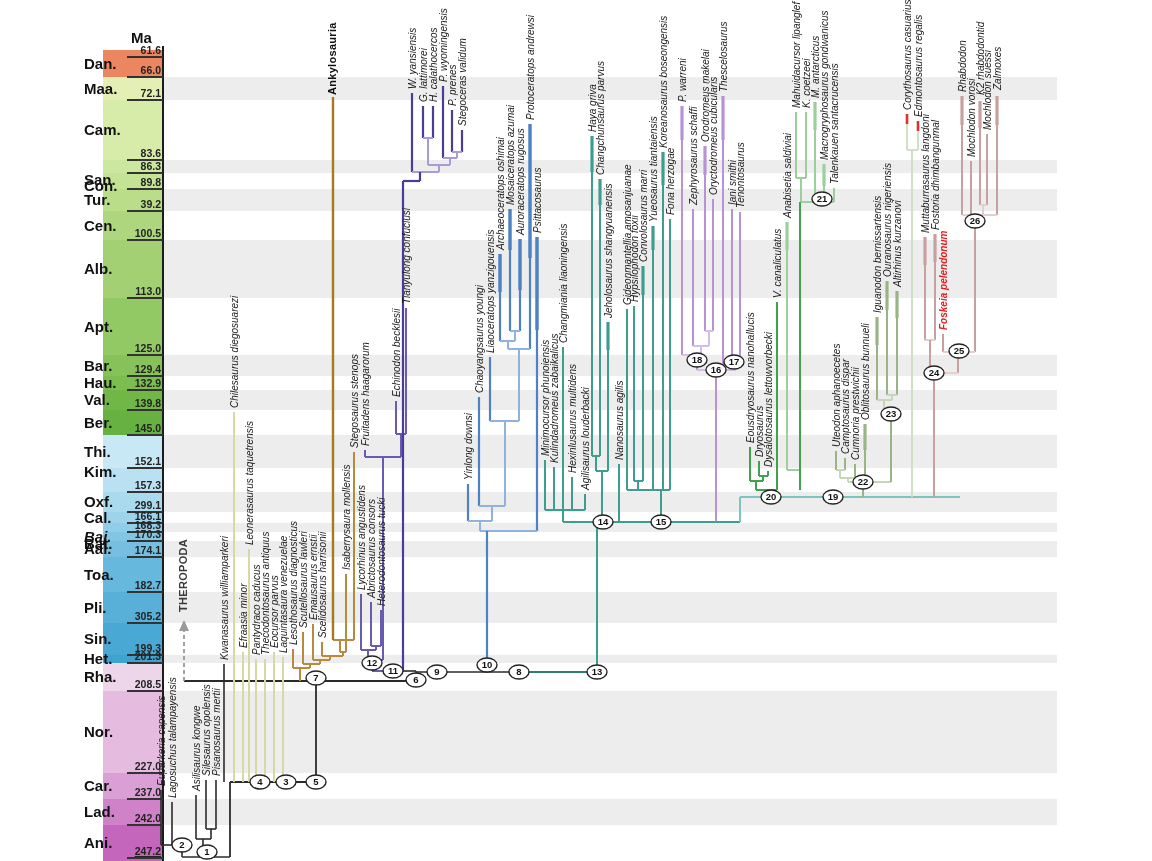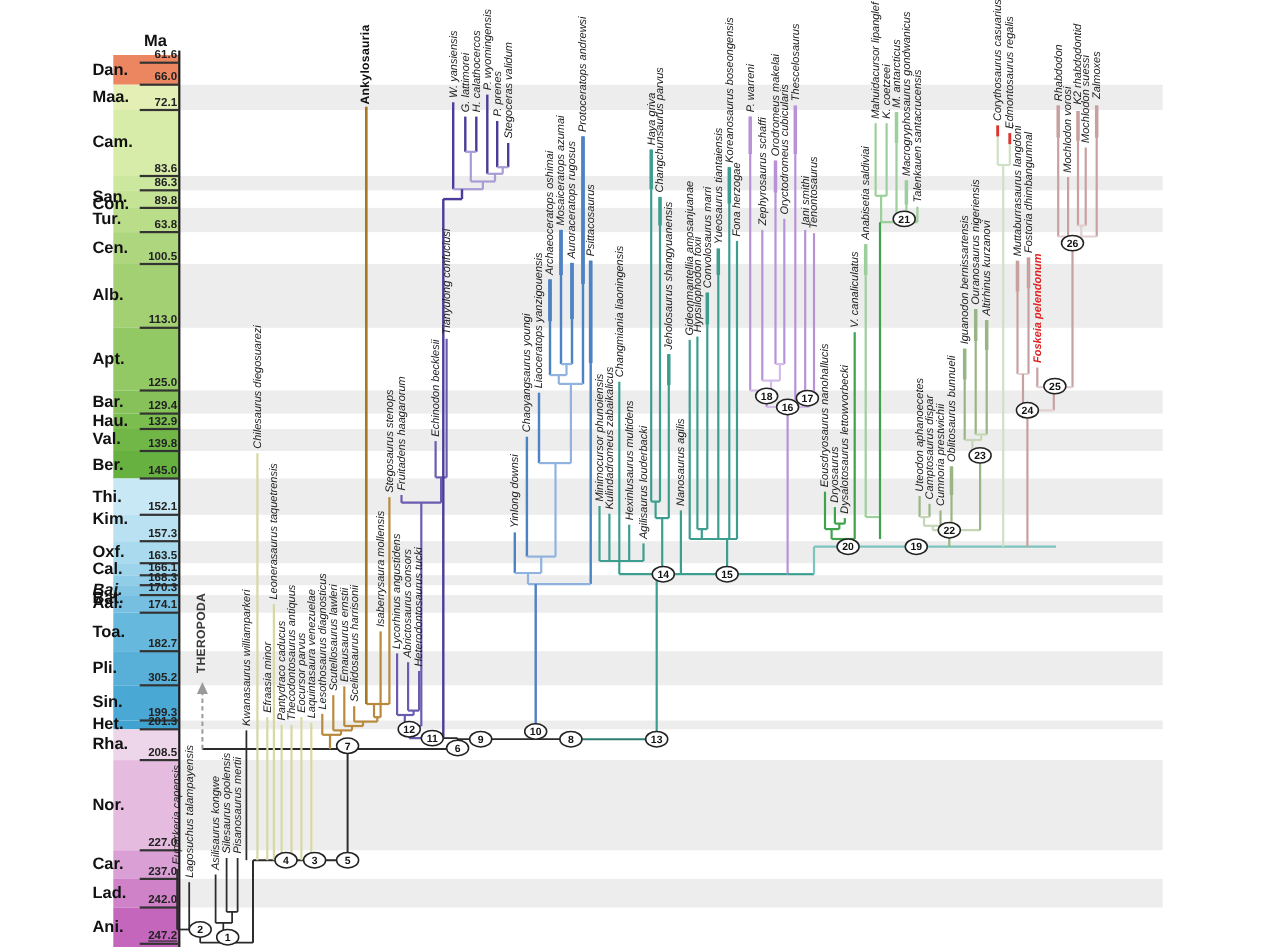--- a/index.html
+++ b/index.html
@@ -79,41 +79,41 @@
       <div class="tickLbl" style="left: 119px; top: 65px;">66.0</div>
       <div class="tickLine" style="left: 127px; top: 99px; width: 36px;"></div>
       <div class="tickLbl" style="left: 119px; top: 88px; text-align: right;">72.1</div>
       <div class="tickLine" style="left: 127px; top: 159px; width: 36px;"></div>
       <div class="tickLbl" style="left: 119px; top: 148px;">83.6</div>
       <div class="tickLine" style="left: 127px; top: 172px; width: 36px;"></div>
       <div class="tickLbl" style="left: 119px; top: 161px;">86.3</div>
       <div class="tickLine" style="left: 127px; top: 188px; width: 36px;"></div>
       <div class="tickLbl" style="left: 119px; top: 177px;">89.8</div>
       <div class="tickLine" style="left: 127px; top: 210px; width: 36px;"></div>
-      <div class="tickLbl" style="left: 119px; top: 199px;">63.8</div>
+      <div class="tickLbl" style="left: 119px; top: 199px;">39.2</div>
       <div class="tickLine" style="left: 127px; top: 239px; width: 36px;"></div>
       <div class="tickLbl" style="left: 119px; top: 228px;">100.5</div>
       <div class="tickLine" style="left: 127px; top: 297px; width: 36px;"></div>
       <div class="tickLbl" style="left: 119px; top: 286px;">113.0</div>
       <div class="tickLine" style="left: 127px; top: 354px; width: 36px;"></div>
       <div class="tickLbl" style="left: 119px; top: 343px;">125.0</div>
       <div class="tickLine" style="left: 127px; top: 375px; width: 36px;"></div>
       <div class="tickLbl" style="left: 119px; top: 364px;">129.4</div>
       <div class="tickLine" style="left: 127px; top: 389px; width: 36px;"></div>
       <div class="tickLbl" style="left: 119px; top: 378px;">132.9</div>
       <div class="tickLine" style="left: 127px; top: 409px; width: 36px;"></div>
       <div class="tickLbl" style="left: 119px; top: 398px;">139.8</div>
       <div class="tickLine" style="left: 127px; top: 434px; width: 36px;"></div>
       <div class="tickLbl" style="left: 119px; top: 423px;">145.0</div>
       <div class="tickLine" style="left: 127px; top: 467px; width: 36px;"></div>
       <div class="tickLbl" style="left: 119px; top: 456px;">152.1</div>
       <div class="tickLine" style="left: 127px; top: 491px; width: 36px;"></div>
       <div class="tickLbl" style="left: 119px; top: 480px;">157.3</div>
       <div class="tickLine" style="left: 127px; top: 511px; width: 36px;"></div>
-      <div class="tickLbl" style="left: 119px; top: 500px;">163.5</div>
+      <div class="tickLbl" style="left: 119px; top: 500px;">299.1</div>
       <div class="tickLine" style="left: 127px; top: 522px; width: 36px;"></div>
       <div class="tickLbl" style="left: 119px; top: 511px;">166.1</div>
       <div class="tickLine" style="left: 127px; top: 531px; width: 36px;"></div>
       <div class="tickLbl" style="left: 119px; top: 520px;">168.3</div>
       <div class="tickLine" style="left: 127px; top: 540px; width: 36px;"></div>
       <div class="tickLbl" style="left: 119px; top: 529px;">170.3</div>
       <div class="tickLine" style="left: 127px; top: 556px; width: 36px;"></div>
       <div class="tickLbl" style="left: 119px; top: 545px;">174.1</div>
       <div class="tickLine" style="left: 127px; top: 591px; width: 36px;"></div>
       <div class="tickLbl" style="left: 119px; top: 580px;">182.7</div>

